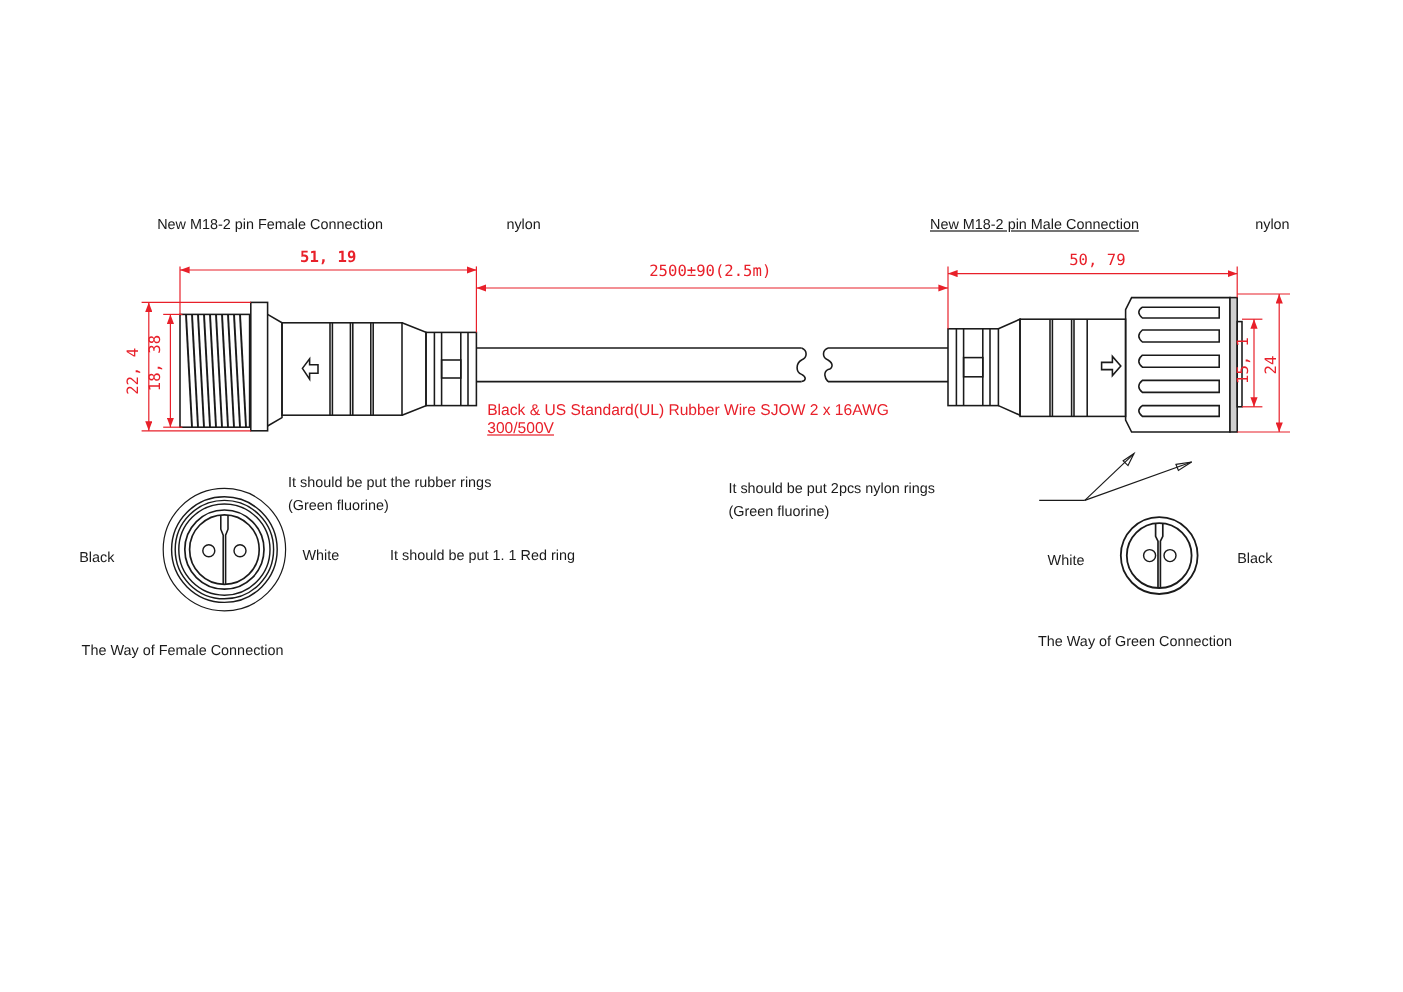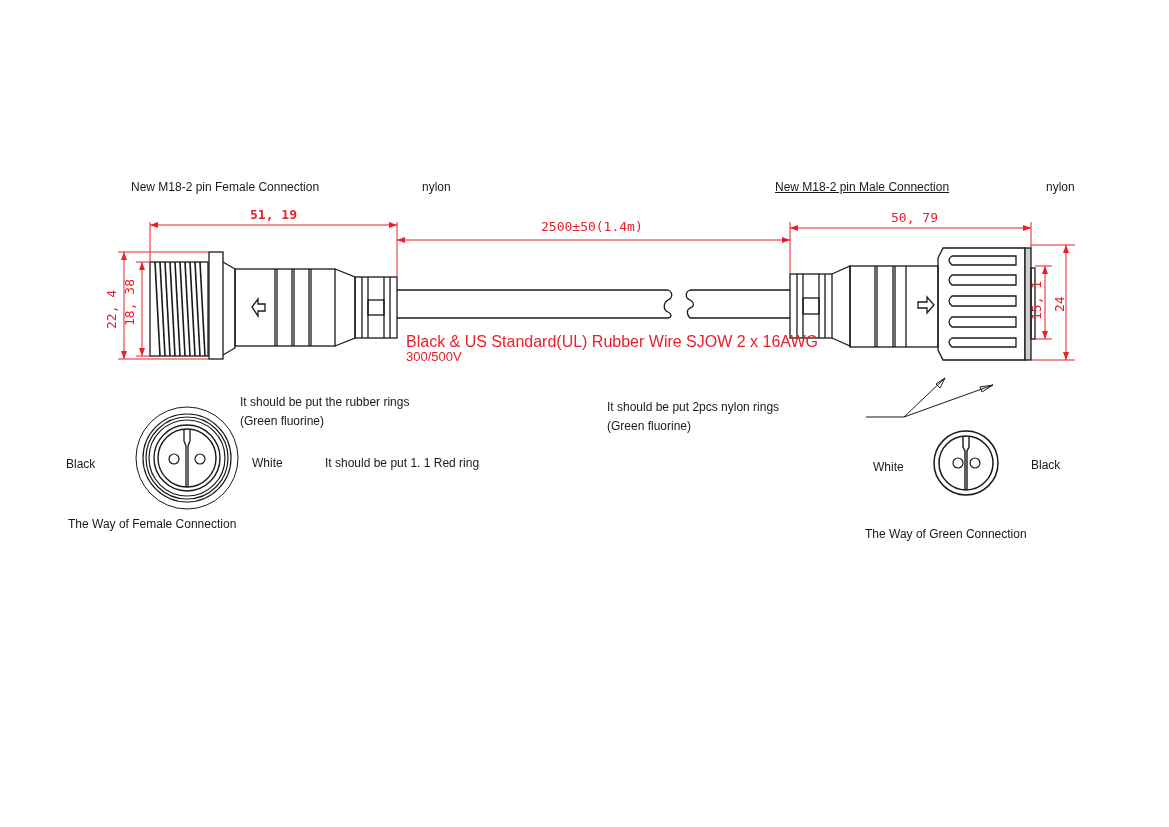--- a/index.html
+++ b/index.html
@@ -149,34 +149,34 @@
     <path d="M980,387 L993,385 L982,392 Z"></path>
   </g>
 </svg>
 
 <div class="txt" style="left:131px;top:178px;">New M18-2 pin Female Connection</div>
 <div class="txt" style="left:422px;top:178px;">nylon</div>
 <div class="txt" style="left:775px;top:178px;text-decoration:underline;">New M18-2 pin Male Connection</div>
 <div class="txt" style="left:1046px;top:178px;">nylon</div>
 
 <div class="dim" style="left:250px;top:207px;font-weight:bold;">51, 19</div>
-<div class="dim" style="left:541px;top:219px;">2500±50(1.4m)</div>
+<div class="dim" style="left:541px;top:219px;">2500±90(2.5m)</div>
 <div class="dim" style="left:891px;top:210px;">50, 79</div>
 <div class="dim vert" style="left:104px;top:329px;">22, 4</div>
 <div class="dim vert" style="left:122px;top:326px;">18, 38</div>
 <div class="dim vert" style="left:1029px;top:320px;">15, 1</div>
 <div class="dim vert" style="left:1052px;top:312px;">24</div>
 
-<div class="txt red" style="left:406px;top:334px;font-size:16px;line-height:15px;">Black &amp; US Standard(UL)  Rubber Wire  SJOW  2 x 16AWG</div>
-<div class="txt red" style="left:406px;top:349px;font-size:13px;line-height:15px;">300/500V</div>
+<div class="txt red" style="left:406px;top:334px;font-size:13px;line-height:15px;">Black &amp; US Standard(UL)  Rubber Wire  SJOW  2 x 16AWG</div>
+<div class="txt red" style="left:406px;top:349px;font-size:13px;line-height:15px;text-decoration:underline;">300/500V</div>
 
 <div class="txt" style="left:240px;top:393px;">It should be put the rubber rings</div>
 <div class="txt" style="left:240px;top:412px;">(Green fluorine)</div>
 <div class="txt" style="left:66px;top:455px;">Black</div>
 <div class="txt" style="left:252px;top:454px;">White</div>
 <div class="txt" style="left:325px;top:454px;">It should be put 1. 1 Red ring</div>
-<div class="txt" style="left:68px;top:515px;">The Way of Female Connection</div>
+<div class="txt" style="left:68px;top:533px;">The Way of Female Connection</div>
 
 <div class="txt" style="left:607px;top:398px;">It should be put 2pcs nylon rings</div>
 <div class="txt" style="left:607px;top:417px;">(Green fluorine)</div>
 <div class="txt" style="left:873px;top:458px;">White</div>
 <div class="txt" style="left:1031px;top:456px;">Black</div>
 <div class="txt" style="left:865px;top:525px;">The Way of Green Connection</div>
 
 </body></html>

